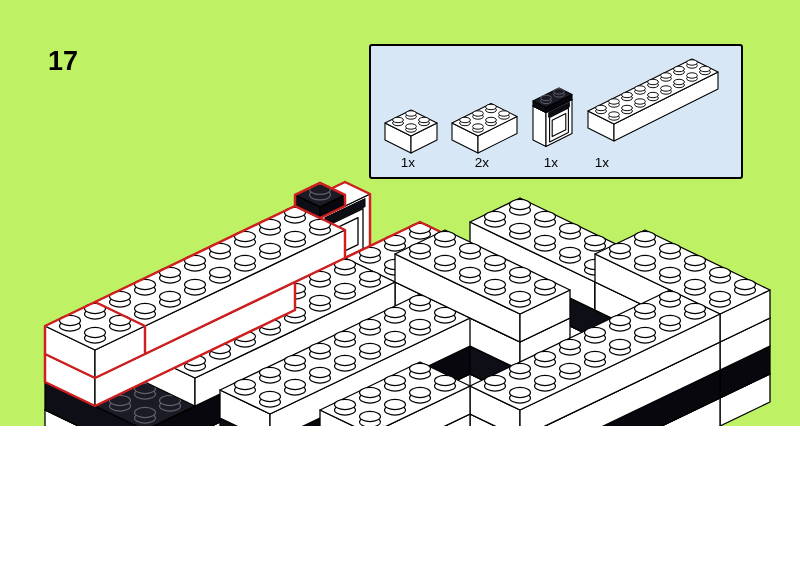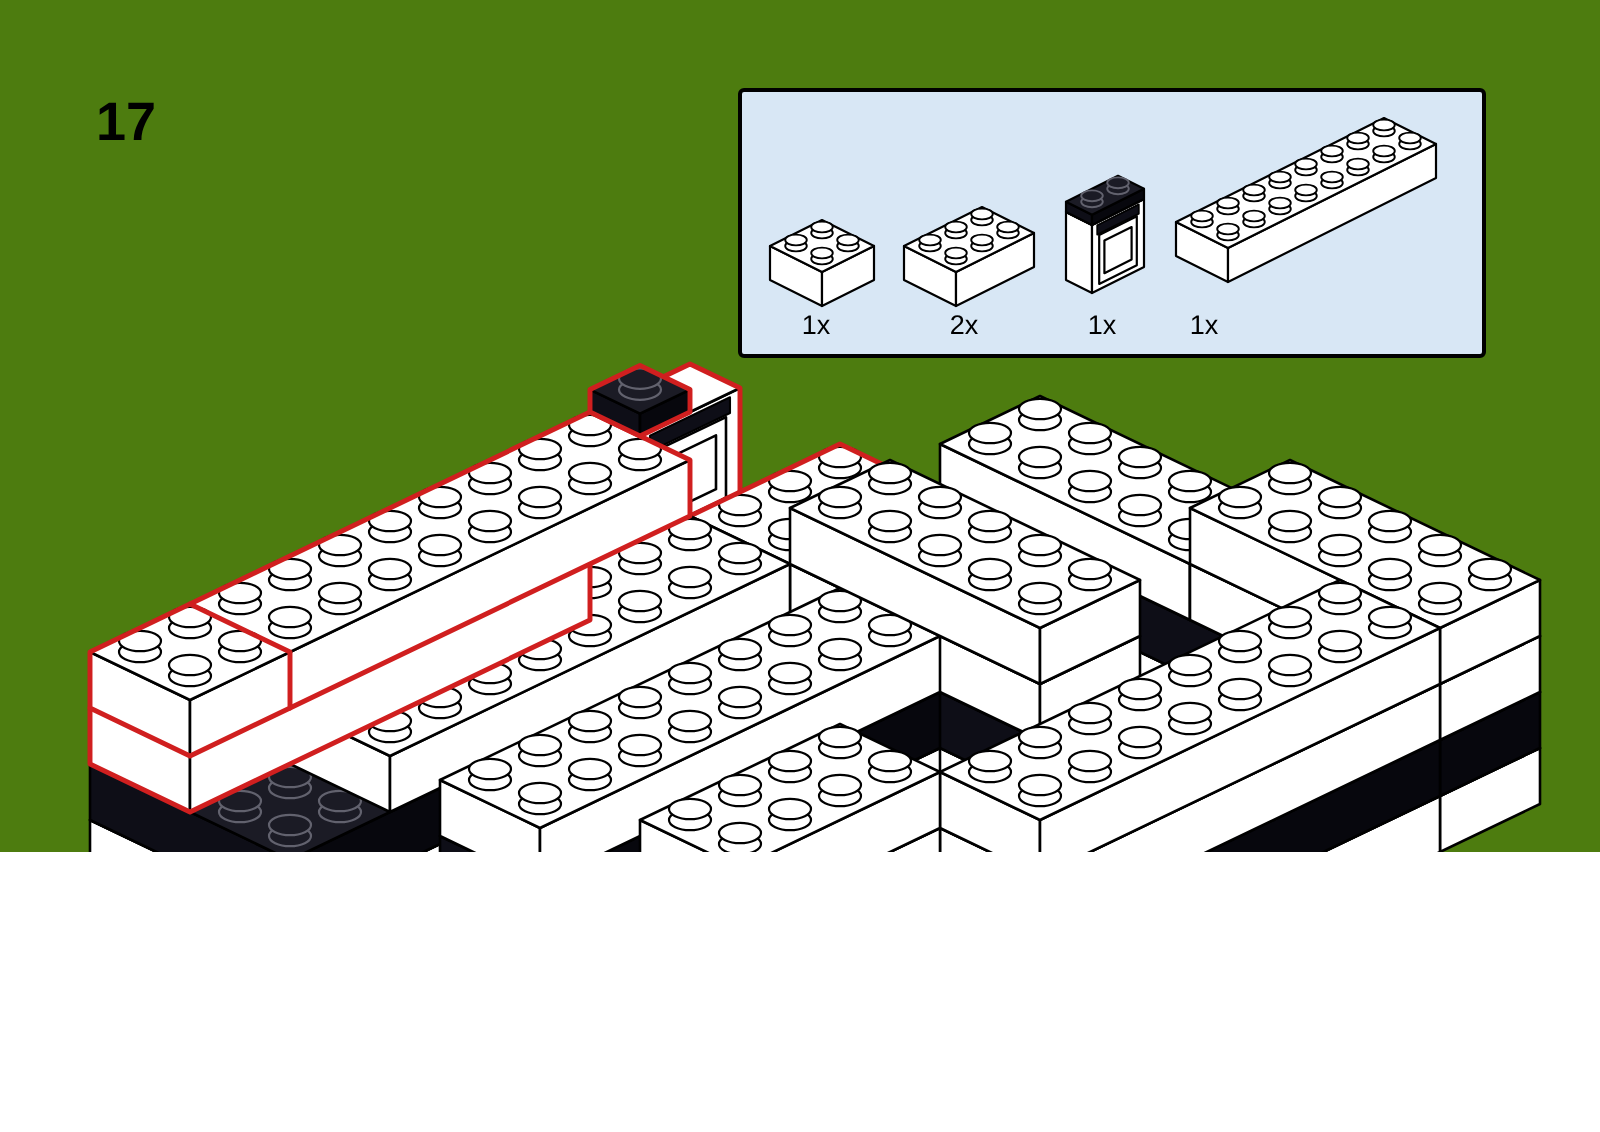--- a/index.html
+++ b/index.html
@@ -1,16 +1,16 @@
 <!DOCTYPE html>
 <html><head>
 <meta charset="utf-8">
 <style>
   html,body{margin:0;padding:0;background:#ffffff;}
-  .page{position:relative;width:800px;height:426px;background:#4d7c0f;overflow:hidden;
+  .page{position:relative;width:800px;height:426px;background:#bef264;overflow:hidden;
         font-family:"Liberation Sans",sans-serif;}
   svg{display:block;}
   .step-num{font-family:"Liberation Sans",sans-serif;font-weight:bold;font-size:27px;fill:#000;}
   .cnt{font-family:"Liberation Sans",sans-serif;font-size:13.5px;fill:#000;}
 </style>
 </head>
 <body>
 
 <div class="page">
   <svg id="scene" width="800" height="566" viewBox="0 0 800 566">

